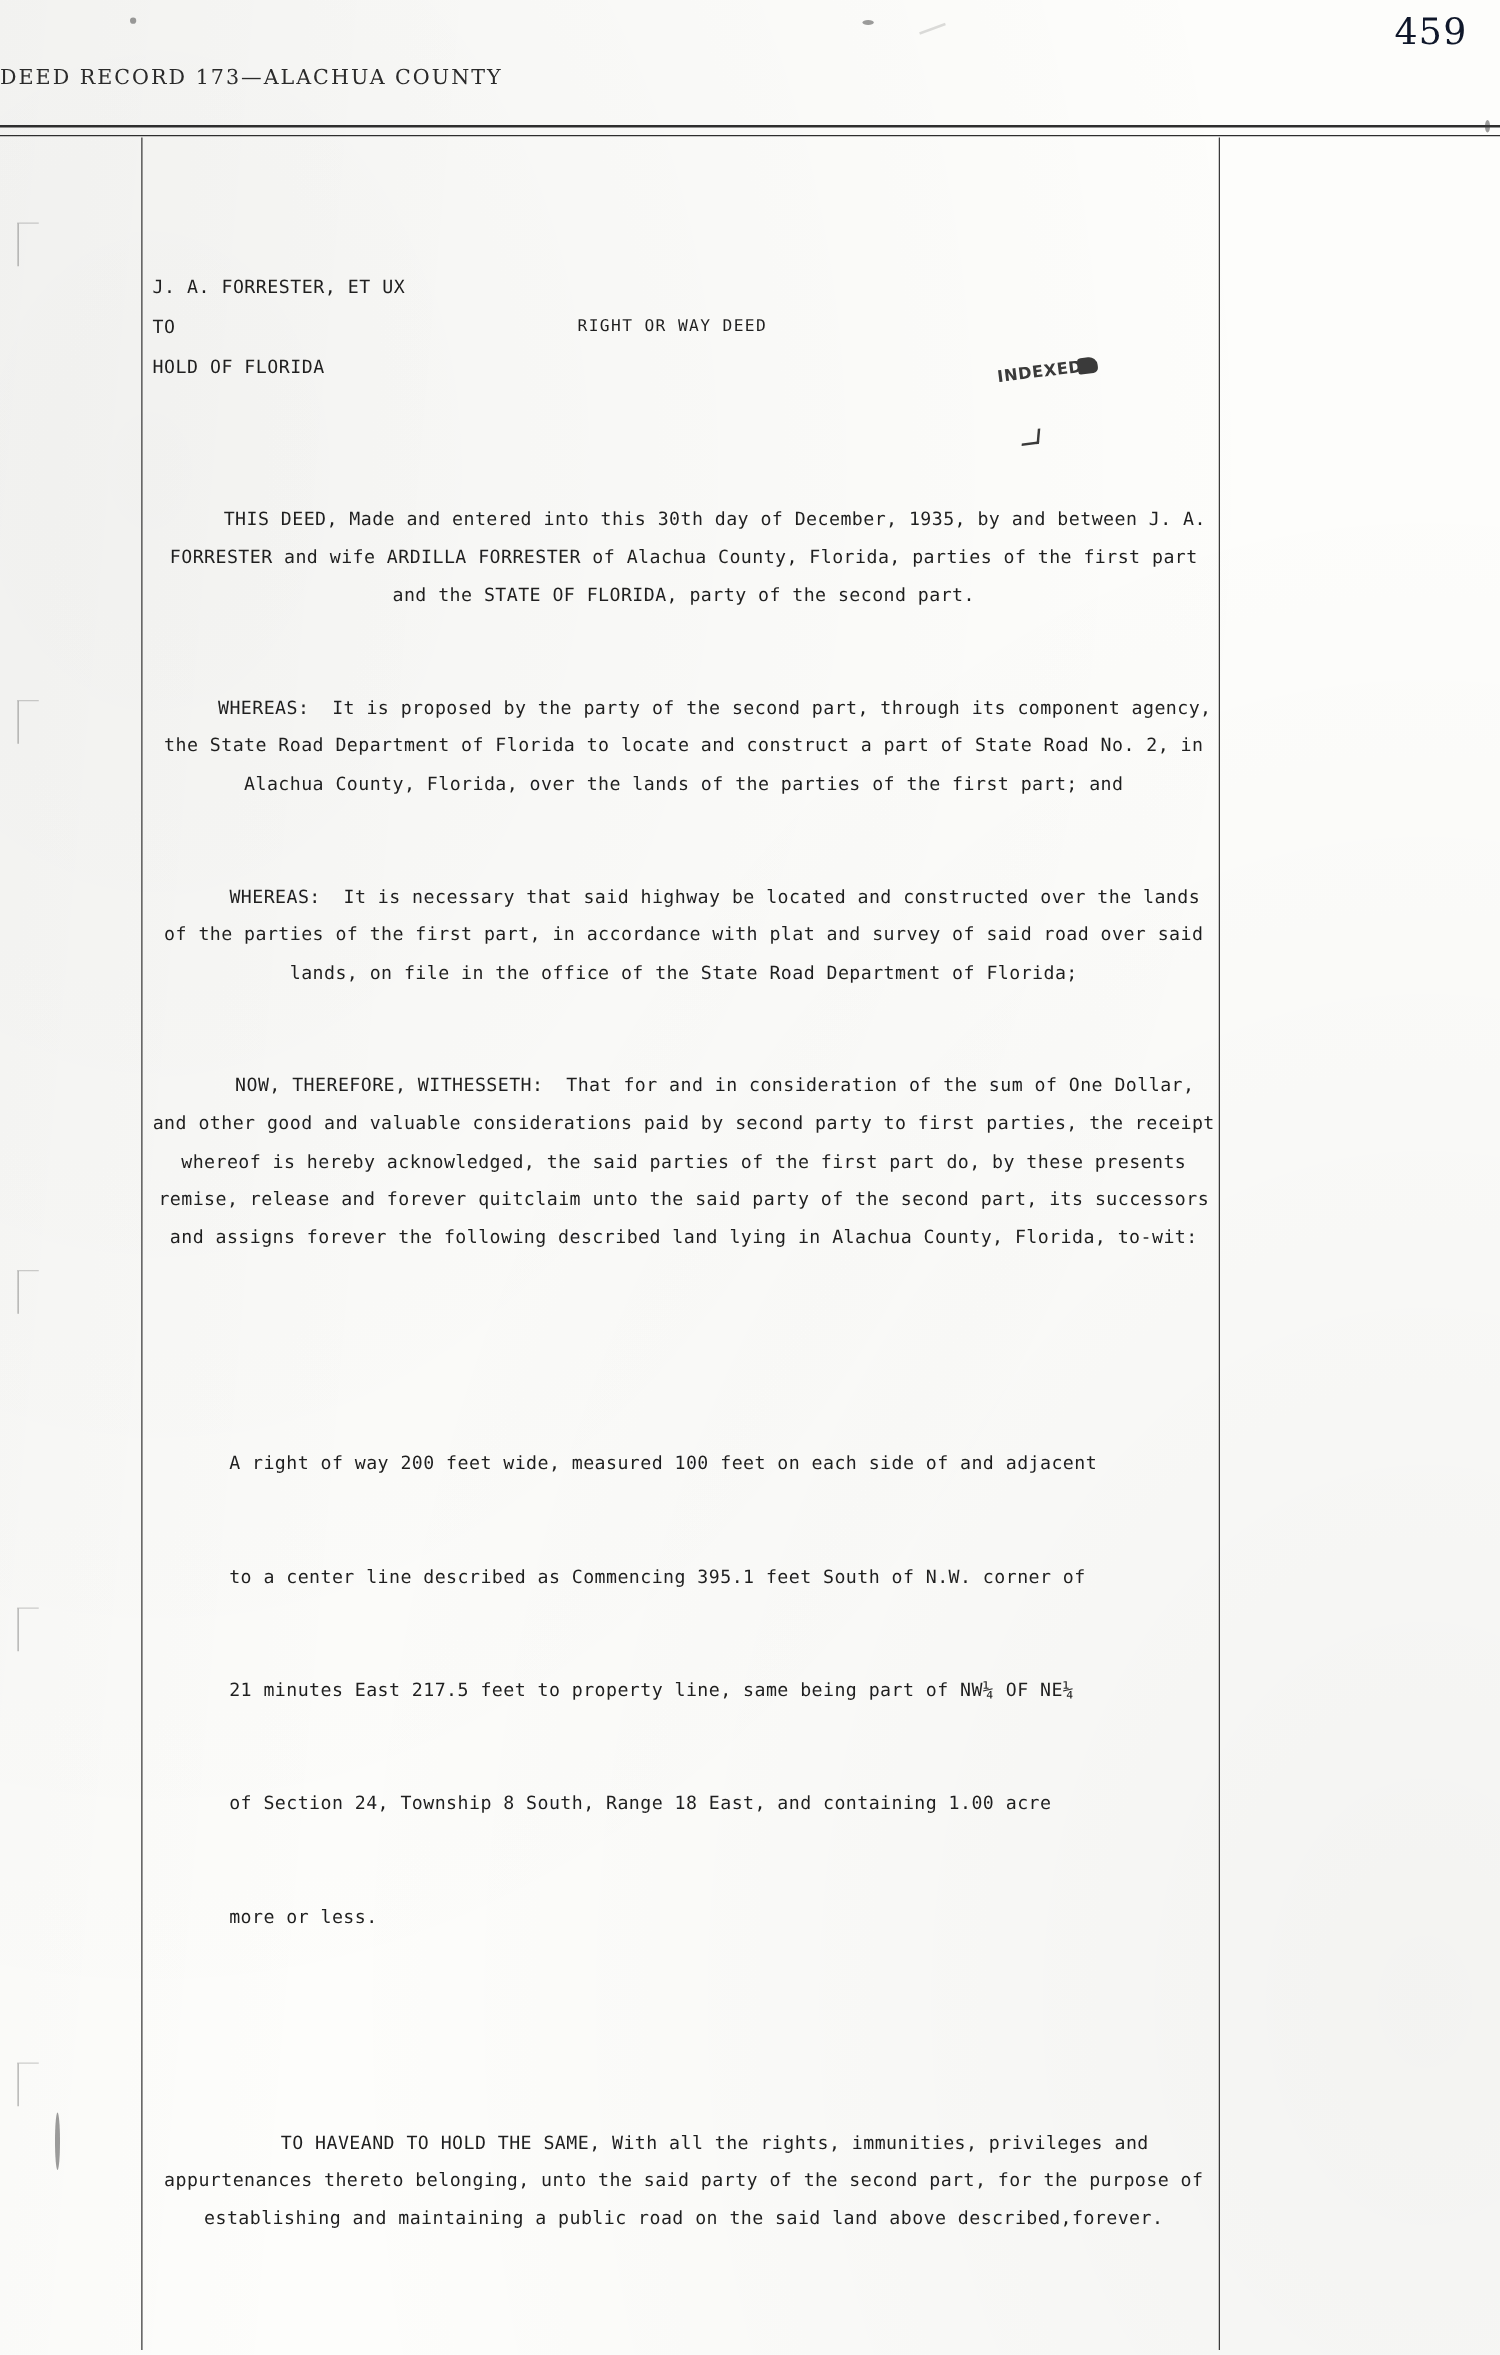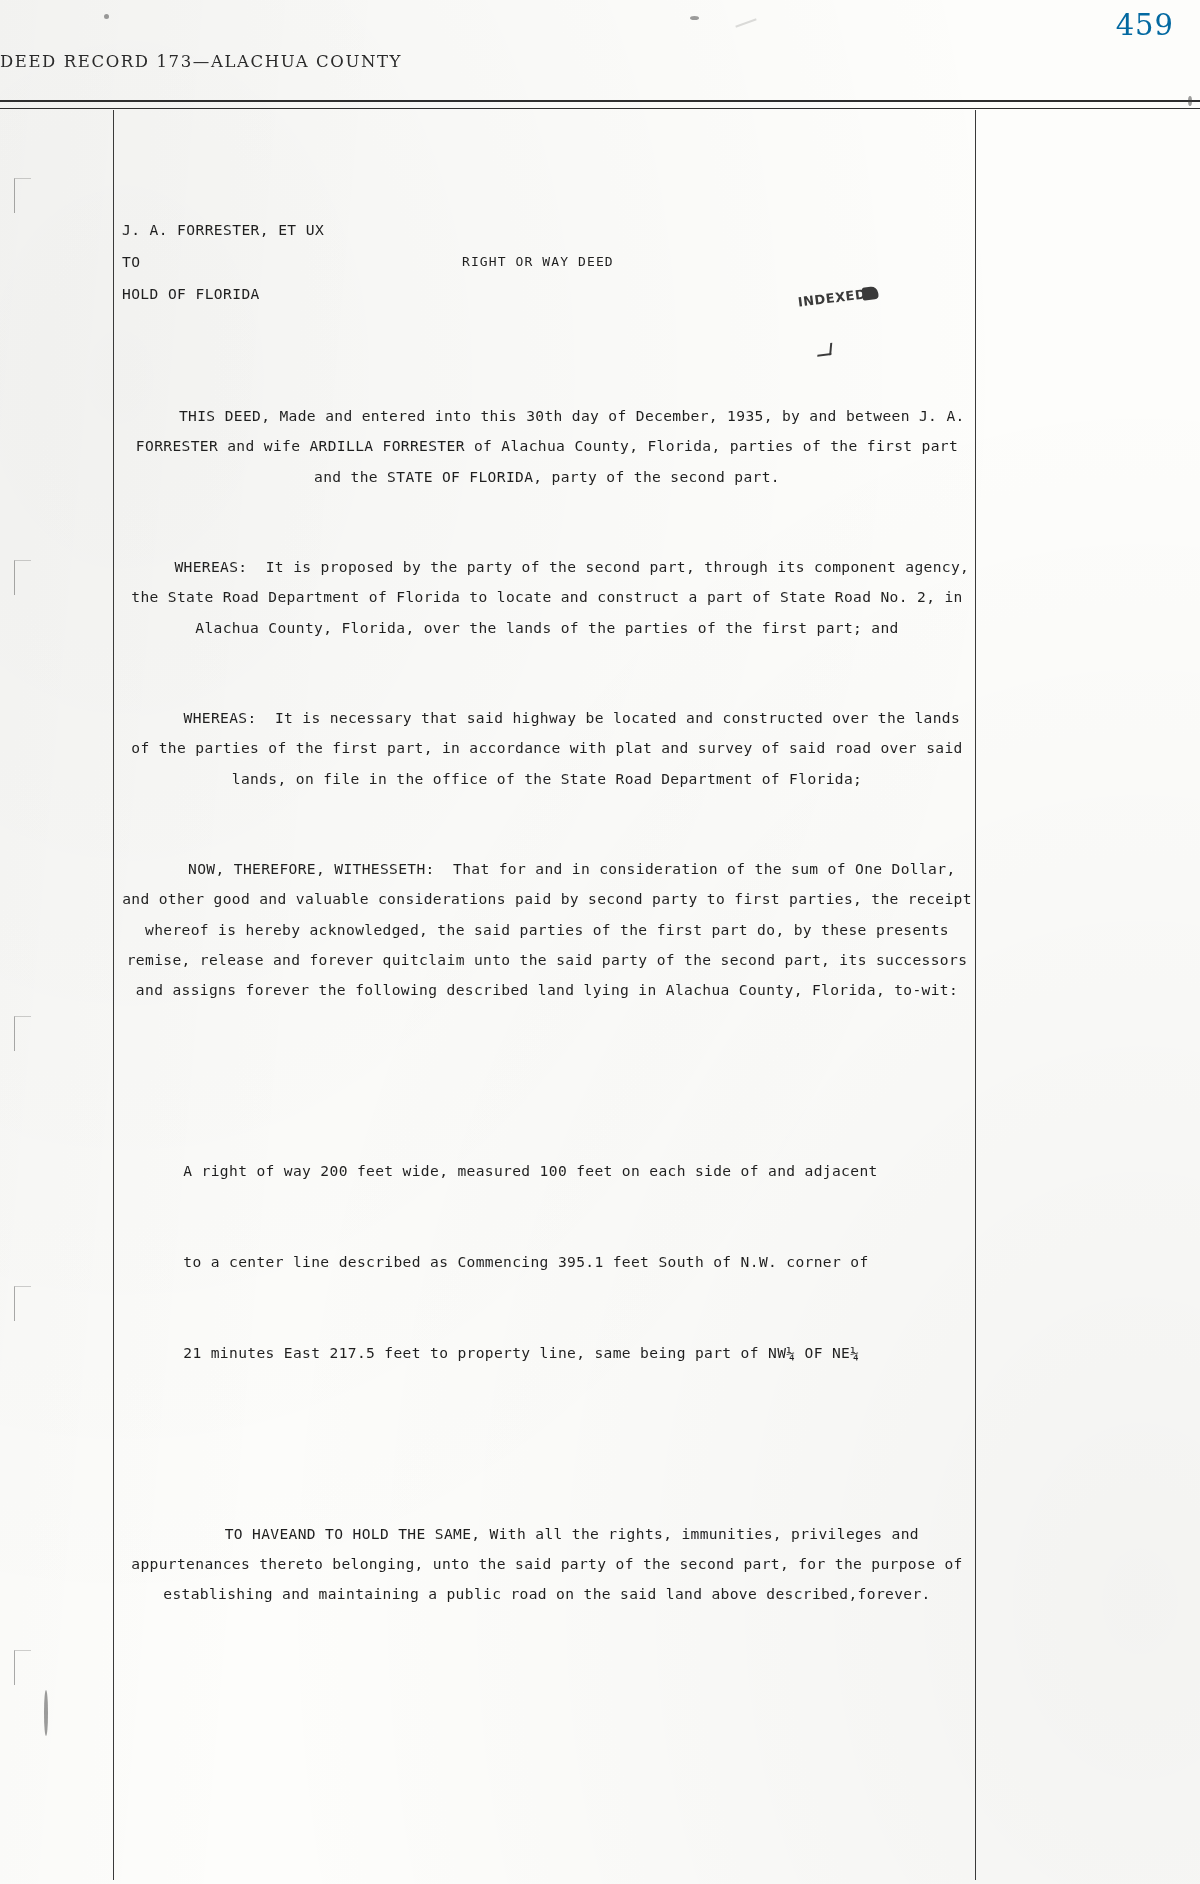--- a/index.html
+++ b/index.html
@@ -34,21 +34,21 @@
   }
 
   
   .page-number {
     position: absolute;
     top: 8px;
     right: 26px;
     font-family: "DejaVu Serif", serif;
     font-size: 29px;
     letter-spacing: 1px;
-    color: #0369a1;
+    color: #0f172a;
   }
 
   
   .running-header {
     position: absolute;
     top: 52px;
     left: 0;
     width: 100%;
     text-align: left;
     font-family: "DejaVu Serif", serif;
@@ -226,20 +226,22 @@
 
     <p class="para">THIS DEED, Made and entered into this 30th day of December, 1935, by and between J. A. FORRESTER and wife ARDILLA FORRESTER of Alachua County, Florida, parties of the first part and the STATE OF FLORIDA, party of the second part.</p>
     <p class="para">WHEREAS:  It is proposed by the party of the second part, through its component agency, the State Road Department of Florida to locate and construct a part of State Road No. 2, in Alachua County, Florida, over the lands of the parties of the first part; and</p>
     <p class="para">WHEREAS:  It is necessary that said highway be located and constructed over the lands of the parties of the first part, in accordance with plat and survey of said road over said lands, on file in the office of the State Road Department of Florida;</p>
     <p class="para">NOW, THEREFORE, WITHESSETH:  That for and in consideration of the sum of One Dollar, and other good and valuable considerations paid by second party to first parties, the receipt whereof is hereby acknowledged, the said parties of the first part do, by these presents remise, release and forever quitclaim unto the said party of the second part, its successors and assigns forever the following described land lying in Alachua County, Florida, to-wit:</p>
 
     <div class="legal-desc">
       <div>A right of way 200 feet wide, measured 100 feet on each side of and adjacent</div>
       <div>to a center line described as Commencing 395.1 feet South of N.W. corner of</div>
       <div>21 minutes East 217.5 feet to property line, same being part of NW¼ OF NE¼</div>
+      <div>of Section 24, Township 8 South, Range 18 East, and containing 1.00 acre</div>
+      <div>more or less.</div>
     </div>
 
     <p class="para">TO HAVEAND TO HOLD THE SAME, With all the rights, immunities, privileges and appurtenances thereto belonging, unto the said party of the second part, for the purpose of establishing and maintaining a public road on the said land above described,forever.</p>
     
 
     
 
     
     
 

